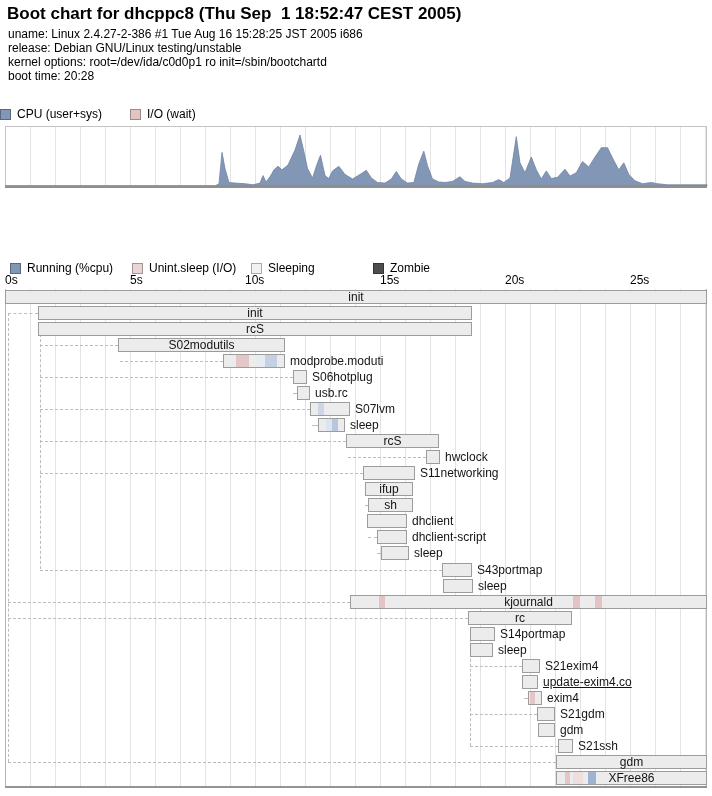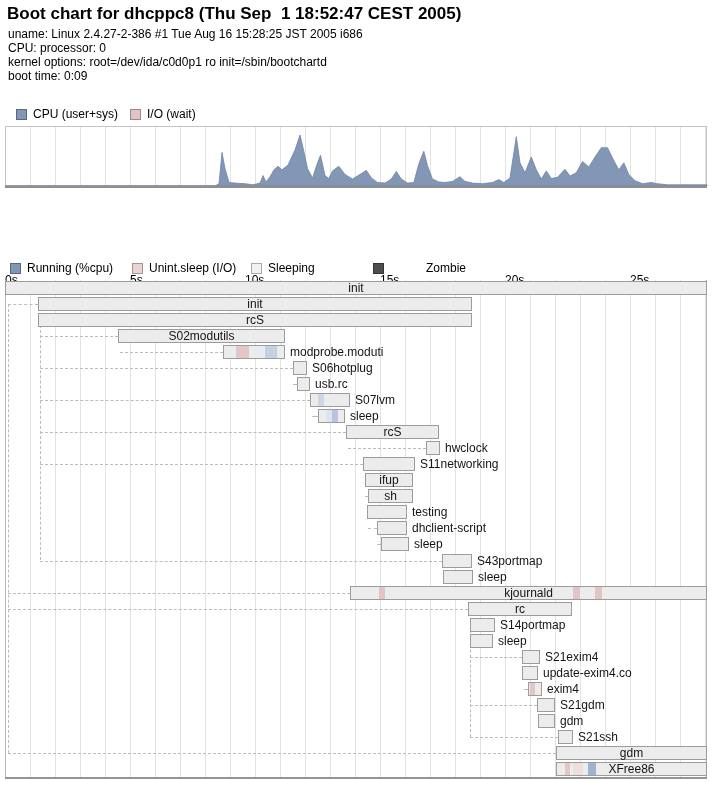--- a/index.html
+++ b/index.html
@@ -8,46 +8,46 @@
   .title{position:absolute;left:7px;top:4px;font-size:17px;font-weight:bold;white-space:pre;letter-spacing:0px;}
   #info{position:absolute;left:8px;top:27px;font-size:12px;line-height:14px;}
   #info div{white-space:pre;}
   .legend{position:absolute;left:0;width:712px;height:14px;font-size:12px;}
   .legend .item{position:absolute;top:0;display:flex;align-items:center;white-space:nowrap;}
   .swatch{width:11px;height:11px;display:inline-block;margin-right:6px;
           border:1px solid rgba(0,0,0,0.30);box-sizing:border-box;}
   #cpu-chart{position:absolute;left:0;top:126px;width:712px;height:62px;}
   #axis{position:absolute;left:0;top:273px;width:712px;height:15px;font-size:12px;}
   #axis span{position:absolute;top:0;}
-  #proc-chart{position:absolute;left:0;top:280px;width:684px;height:499px;}
+  #proc-chart{position:absolute;left:0;top:289px;width:684px;height:499px;}
   .gridline{position:absolute;top:0;width:1px;height:497px;background:#e3e3e3;}
   .border-v{position:absolute;top:0;width:1px;height:497px;background:#b5b5b5;}
   .border-b{position:absolute;left:5px;width:702px;height:2px;background:#949494;top:497px;}
   .pbar{position:absolute;height:14px;background:#ececec;border:1px solid #9c9c9c;
         box-sizing:border-box;overflow:hidden;}
   .seg{position:absolute;top:0;height:12px;}
   .plabel{position:absolute;font-size:12px;line-height:14px;height:14px;color:#141414;
           white-space:nowrap;}
   .plabel.center{text-align:center;}
   .hconn{position:absolute;height:0;border-top:1px dashed #bcbcbc;}
   .vconn{position:absolute;width:0;border-left:1px dashed #bcbcbc;}
 </style>
 </head>
 <body>
 
 <div id="page">
   <div class="title">Boot chart for dhcppc8 (Thu Sep  1 18:52:47 CEST 2005)</div>
   <div id="info">
       <div>uname: Linux 2.4.27-2-386 #1 Tue Aug 16 15:28:25 JST 2005 i686</div>
-      <div>CPU: processor: 0</div>
+      <div>release: Debian GNU/Linux testing/unstable</div>
       <div>kernel options: root=/dev/ida/c0d0p1 ro init=/sbin/bootchartd</div>
-      <div>boot time: 0:09</div>
+      <div>boot time: 20:28</div>
     </div>
   <div class="legend" id="cpu-legend" style="top:107px">
-      <span class="item" style="left: 16px; text-align: center;">
+      <span class="item" style="left: 0; text-align: center;">
         <span class="swatch" style="background: rgb(130, 150, 182);"></span>
         <span>CPU (user+sys)</span>
       </span>
       <span class="item" style="left: 130px;">
         <span class="swatch" style="background: rgb(226, 196, 196);"></span>
         <span>I/O (wait)</span>
       </span>
     </div>
   <div id="cpu-chart"><svg width="712" height="62" viewBox="0 0 712 62">
         <line x1="5.5" x2="5.5" y1="0" y2="60" stroke="#e3e3e3"></line>
@@ -89,21 +89,21 @@
         <span>Running (%cpu)</span>
       </span>
       <span class="item" style="left: 132px;">
         <span class="swatch" style="background: rgb(234, 212, 212);"></span>
         <span>Unint.sleep (I/O)</span>
       </span>
       <span class="item" style="left: 251px;">
         <span class="swatch" style="background: rgb(242, 242, 242);"></span>
         <span>Sleeping</span>
       </span>
-      <span class="item" style="left: 373px; gap: 36px;">
+      <span class="item" style="left: 373px;">
         <span class="swatch" style="background: rgb(77, 77, 77);"></span>
         <span>Zombie</span>
       </span>
     </div>
   <div id="axis">
       <span style="left: 5px;">0s</span>
       <span style="left: 130px;">5s</span>
       <span style="left: 245px;">10s</span>
       <span style="left: 380px;">15s</span>
       <span style="left: 505px;">20s</span>
@@ -187,21 +187,21 @@
       <div class="plabel" style="top: 161.3px; left: 445px;">hwclock</div>
       <div class="hconn" style="left: 40px; width: 323px; top: 184.33px;"></div>
       <div class="pbar" style="left: 363px; width: 52px; top: 177.33px;"></div>
       <div class="plabel" style="top: 177.33px; left: 420px;">S11networking</div>
       <div class="pbar" style="left: 365px; width: 48px; top: 193.36px;"></div>
       <div class="plabel center" style="top: 193.36px; left: 365px; width: 48px;">ifup</div>
       <div class="hconn" style="left: 365px; width: 3px; top: 216.39px;"></div>
       <div class="pbar" style="left: 368px; width: 45px; top: 209.39px;"></div>
       <div class="plabel center" style="top: 209.39px; left: 368px; width: 45px; text-align: center;">sh</div>
       <div class="pbar" style="left: 367px; width: 40px; top: 225.42px;"></div>
-      <div class="plabel" style="top: 225.42px; left: 412px;">testing</div>
+      <div class="plabel" style="top: 225.42px; left: 412px;">dhclient</div>
       <div class="hconn" style="left: 368px; width: 9px; top: 248.45px;"></div>
       <div class="pbar" style="left: 377px; width: 30px; top: 241.45px;"></div>
       <div class="plabel" style="top: 241.45px; left: 412px;">dhclient-script</div>
       <div class="hconn" style="left: 377px; width: 4px; top: 264.48px;"></div>
       <div class="pbar" style="left: 381px; width: 28px; top: 257.48px;"></div>
       <div class="plabel" style="top: 257.48px; left: 414px;">sleep</div>
       <div class="hconn" style="left: 40px; width: 402px; top: 280.51px;"></div>
       <div class="pbar" style="left: 442px; width: 30px; top: 273.51px;"></div>
       <div class="plabel" style="top: 273.51px; left: 477px;">S43portmap</div>
       <div class="pbar" style="left: 443px; width: 30px; top: 289.54px;"></div>
@@ -217,21 +217,21 @@
       <div class="pbar" style="left: 468px; width: 104px; top: 321.6px;"></div>
       <div class="plabel center" style="top: 321.6px; left: 468px; width: 104px;">rc</div>
       <div class="pbar" style="left: 470px; width: 25px; top: 337.63px;"></div>
       <div class="plabel" style="top: 337.63px; left: 500px;">S14portmap</div>
       <div class="pbar" style="left: 470px; width: 23px; top: 353.66px;"></div>
       <div class="plabel" style="top: 353.66px; left: 498px;">sleep</div>
       <div class="hconn" style="left: 470px; width: 52px; top: 376.69px;"></div>
       <div class="pbar" style="left: 522px; width: 18px; top: 369.69px;"></div>
       <div class="plabel" style="top: 369.69px; left: 545px;">S21exim4</div>
       <div class="pbar" style="left: 522px; width: 16px; top: 385.72px;"></div>
-      <div class="plabel" style="top: 385.72px; left: 543px;">update-exim4.co</div>
+      <div class="plabel" style="top: 385.72px; left: 543px; text-decoration: underline;">update-exim4.co</div>
       <div class="hconn" style="left: 524px; width: 4px; top: 408.75px;"></div>
       <div class="pbar" style="left: 528px; width: 14px; top: 401.75px;">
         <div class="seg" style="left: 1px; width: 5px; background: rgb(227, 198, 198);"></div>
       </div>
       <div class="plabel" style="top: 401.75px; left: 547px;">exim4</div>
       <div class="hconn" style="left: 470px; width: 67px; top: 424.78px;"></div>
       <div class="pbar" style="left: 537px; width: 18px; top: 417.78px;"></div>
       <div class="plabel" style="top: 417.78px; left: 560px;">S21gdm</div>
       <div class="pbar" style="left: 538px; width: 17px; top: 433.81px;"></div>
       <div class="plabel" style="top: 433.81px; left: 560px;">gdm</div>

